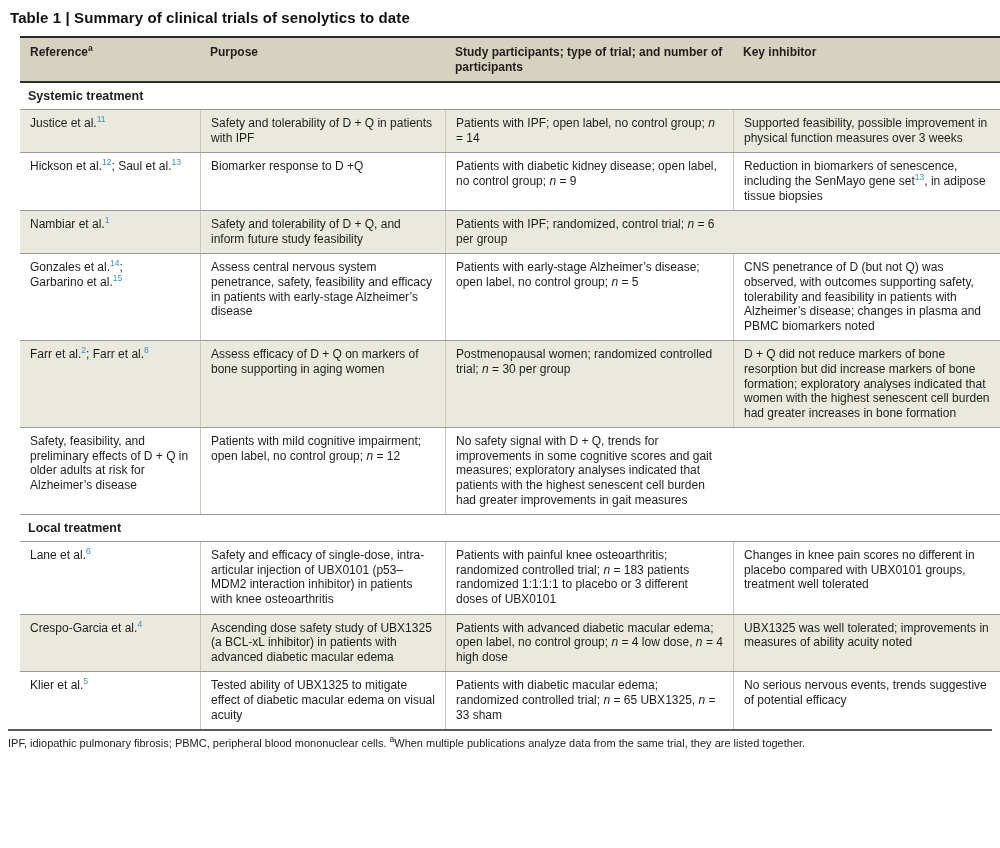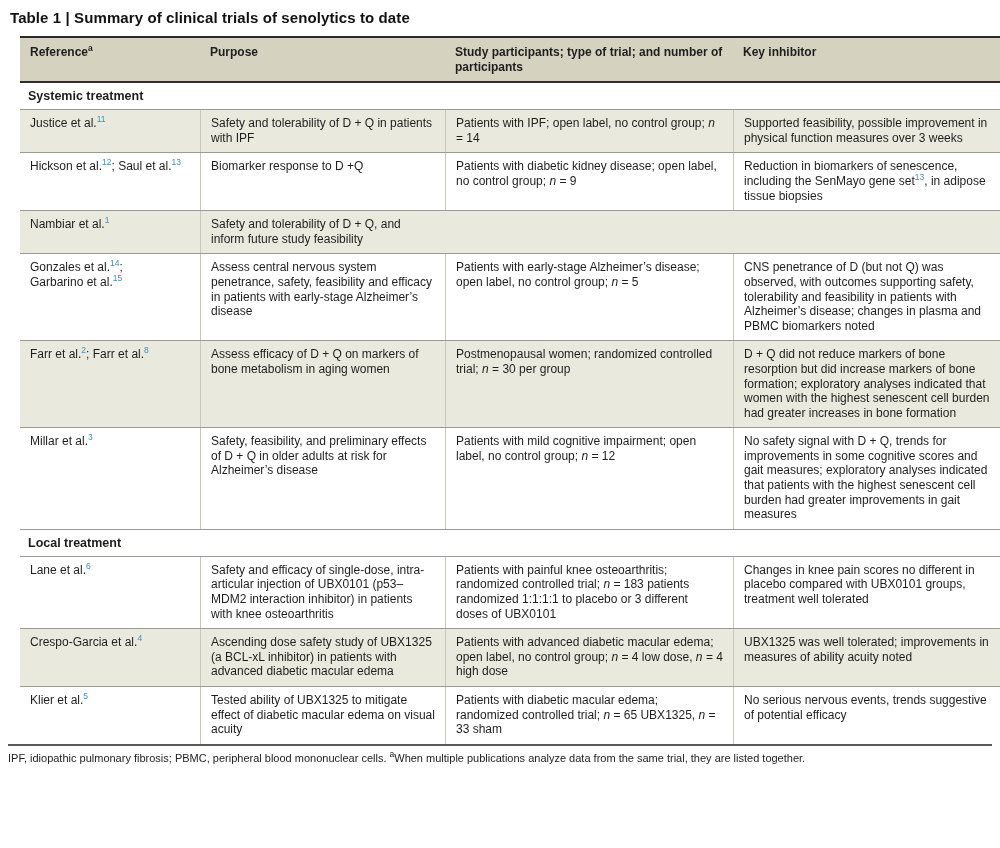--- a/index.html
+++ b/index.html
@@ -98,38 +98,38 @@
     <div class="t-row data-row">
       <div class="cell">Hickson et al.<sup class="cite">12</sup>; Saul et al.<sup class="cite">13</sup></div>
       <div class="cell">Biomarker response to D +Q</div>
       <div class="cell">Patients with diabetic kidney disease; open label, no control group; <i>n</i> = 9</div>
       <div class="cell">Reduction in biomarkers of senescence, including the SenMayo gene set<sup class="cite">13</sup>, in adipose tissue biopsies</div>
     </div>
 
     <div class="t-row data-row shaded">
       <div class="cell">Nambiar et al.<sup class="cite">1</sup></div>
       <div class="cell">Safety and tolerability of D + Q, and inform future study feasibility</div>
+      <div class="cell">Patients with IPF; randomized, control trial; <i>n</i> = 6 per group</div>
     </div>
 
     <div class="t-row data-row">
       <div class="cell">Gonzales et al.<sup class="cite">14</sup>;<br>Garbarino et al.<sup class="cite">15</sup></div>
       <div class="cell">Assess central nervous system penetrance, safety, feasibility and efficacy in patients with early-stage Alzheimer’s disease</div>
       <div class="cell">Patients with early-stage Alzheimer’s disease; open label, no control group; <i>n</i> = 5</div>
       <div class="cell">CNS penetrance of D (but not Q) was observed, with outcomes supporting safety, tolerability and feasibility in patients with Alzheimer’s disease; changes in plasma and PBMC biomarkers noted</div>
     </div>
 
     <div class="t-row data-row shaded">
       <div class="cell">Farr et al.<sup class="cite">2</sup>; Farr et al.<sup class="cite">8</sup></div>
-      <div class="cell">Assess efficacy of D + Q on markers of bone metabolism in aging women</div>
+      <div class="cell">Assess efficacy of D + Q on markers of bone supporting in aging women</div>
       <div class="cell">Postmenopausal women; randomized controlled trial; <i>n</i> = 30 per group</div>
       <div class="cell">D + Q did not reduce markers of bone resorption but did increase markers of bone formation; exploratory analyses indicated that women with the highest senescent cell burden had greater increases in bone formation</div>
     </div>
 
     <div class="t-row data-row">
-      <div class="cell">Millar et al.<sup class="cite">3</sup></div>
       <div class="cell">Safety, feasibility, and preliminary effects of D + Q in older adults at risk for Alzheimer’s disease</div>
       <div class="cell">Patients with mild cognitive impairment; open label, no control group; <i>n</i> = 12</div>
       <div class="cell">No safety signal with D + Q, trends for improvements in some cognitive scores and gait measures; exploratory analyses indicated that patients with the highest senescent cell burden had greater improvements in gait measures</div>
     </div>
 
     <div class="section-band">Local treatment</div>
 
     <div class="t-row data-row">
       <div class="cell">Lane et al.<sup class="cite">6</sup></div>
       <div class="cell">Safety and efficacy of single-dose, intra-articular injection of UBX0101 (p53–MDM2 interaction inhibitor) in patients with knee osteoarthritis</div>

